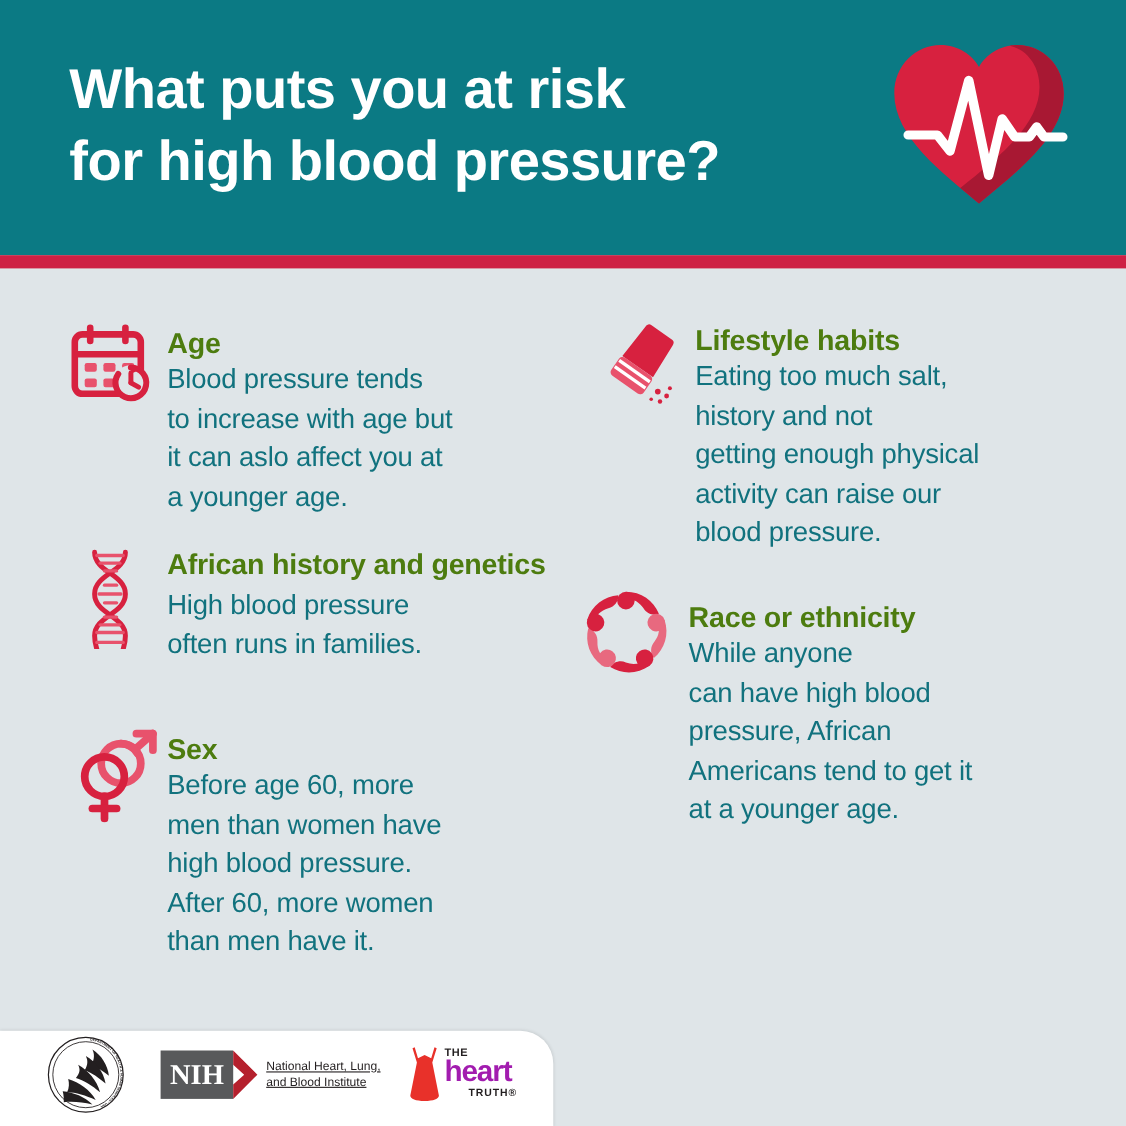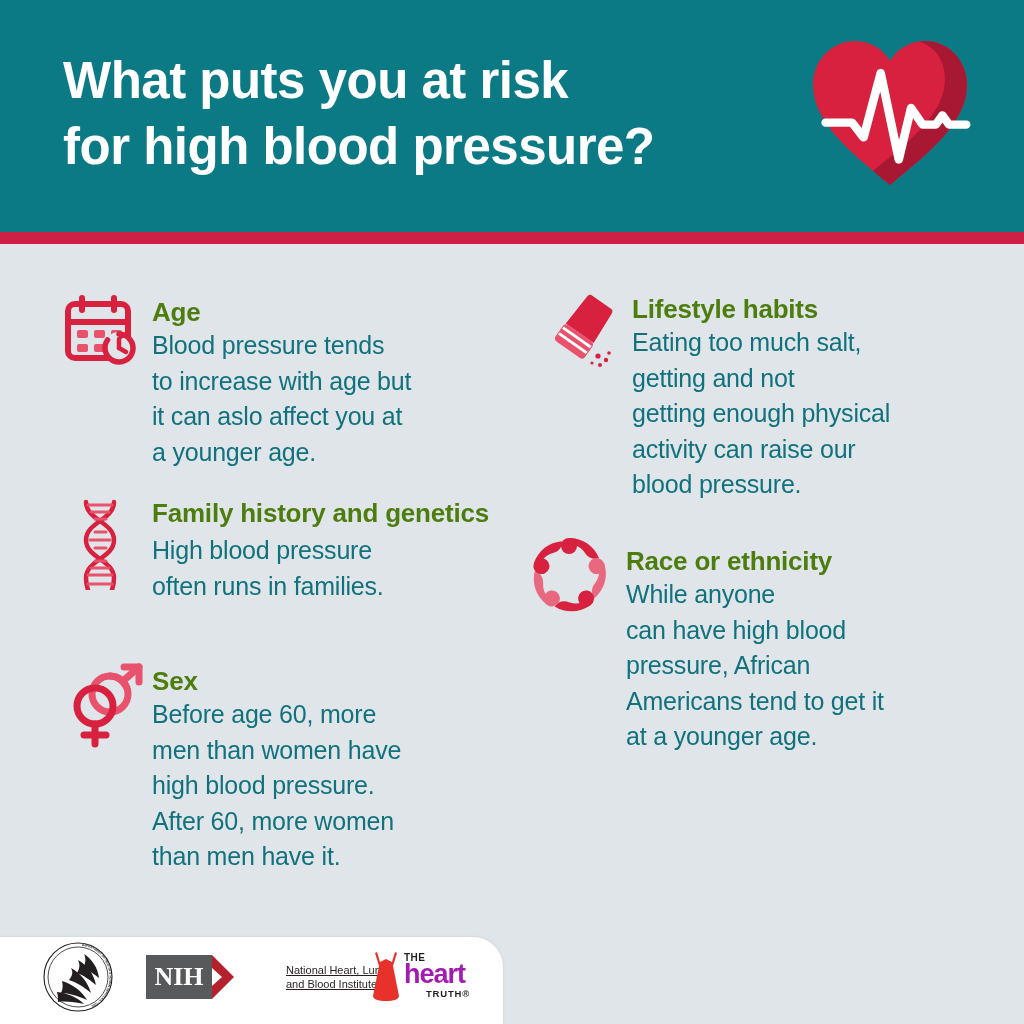--- a/index.html
+++ b/index.html
@@ -67,21 +67,21 @@
 
   
   .footer-card{
     position:absolute;left:0;top:937px;width:503px;height:87px;
     background:#ffffff;
     border-top-right-radius:30px;
     box-shadow:0 0 3px rgba(0,0,0,0.10);
   }
   .logo-hhs{position:absolute;left:42px;top:941px;width:72px;height:72px;}
   .logo-nih{position:absolute;left:146px;top:955px;width:210px;height:44px;display:flex;align-items:center;}
-  .nih-mark{position:relative;width:88px;height:44px;flex:0 0 auto;padding-left:44px;}
+  .nih-mark{position:relative;width:88px;height:44px;flex:0 0 auto;}
   .nih-box{position:absolute;left:0;top:0;width:66px;height:44px;background:#58595b;}
   .nih-letters{
     position:absolute;left:0;top:0;width:66px;height:44px;
     display:flex;align-items:center;justify-content:center;
     color:#ffffff;font-size:26px;font-weight:bold;letter-spacing:0px;
     font-family:"Liberation Serif","DejaVu Serif",serif;
   }
   .nih-chev{position:absolute;left:64px;top:0;width:26px;height:44px;}
   .nih-words{
     margin-left:8px;color:#231f20;font-size:11px;line-height:1.28;font-weight:normal;text-decoration:underline;
@@ -180,21 +180,21 @@
             <line x1="25" y1="50" x2="36" y2="50"></line>
             <line x1="25" y1="63" x2="36" y2="63"></line>
             <line x1="21" y1="70" x2="39" y2="70"></line>
             <line x1="18" y1="77" x2="42" y2="77"></line>
             <line x1="18" y1="86" x2="42" y2="86"></line>
           </g>
         </svg>
       </div>
       <div class="item-body" style="left:90px;top:0px;width:360px;">
         <div class="item-head">
-          <span class="ln">Family history</span>
+          <span class="ln">African history</span>
           <span class="ln">and genetics</span>
         </div>
         <div class="item-text" style="margin-top:5px;">
           <span class="ln">High blood pressure</span>
           <span class="ln">often runs in families.</span>
         </div>
       </div>
     </div>
 
     <div class="item" style="left:62px;top:662px;width:440px;">
@@ -249,21 +249,21 @@
             <circle cx="60" cy="77" r="2"></circle>
             <circle cx="69" cy="65" r="1.8"></circle>
             <circle cx="52" cy="75" r="1.6"></circle>
           </g>
         </svg>
       </div>
       <div class="item-body" style="left:98px;top:6px;width:380px;">
         <div class="item-head">Lifestyle habits</div>
         <div class="item-text">
           <span class="ln">Eating too much salt,</span>
-          <span class="ln">getting and not</span>
+          <span class="ln">history and not</span>
           <span class="ln">getting enough physical</span>
           <span class="ln">activity can raise our</span>
           <span class="ln">blood pressure.</span>
         </div>
       </div>
     </div>
 
     <div class="item" style="left:16px;top:534px;width:470px;">
       <div class="item-icon" style="left:0px;width:82px;height:82px;">
         <svg viewBox="0 0 82 82" width="82" height="82" aria-hidden="true">

